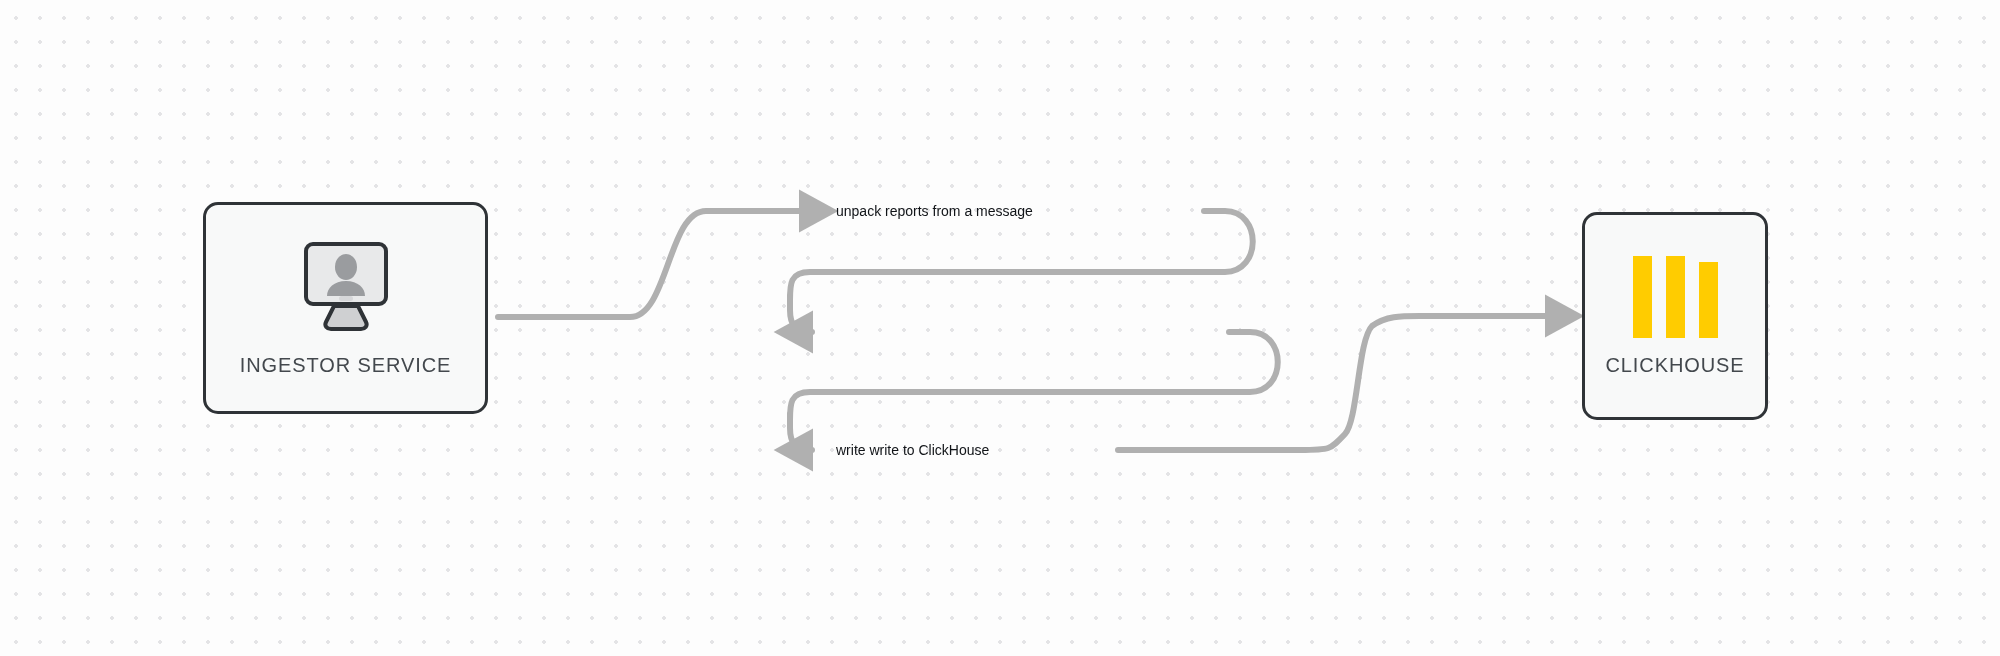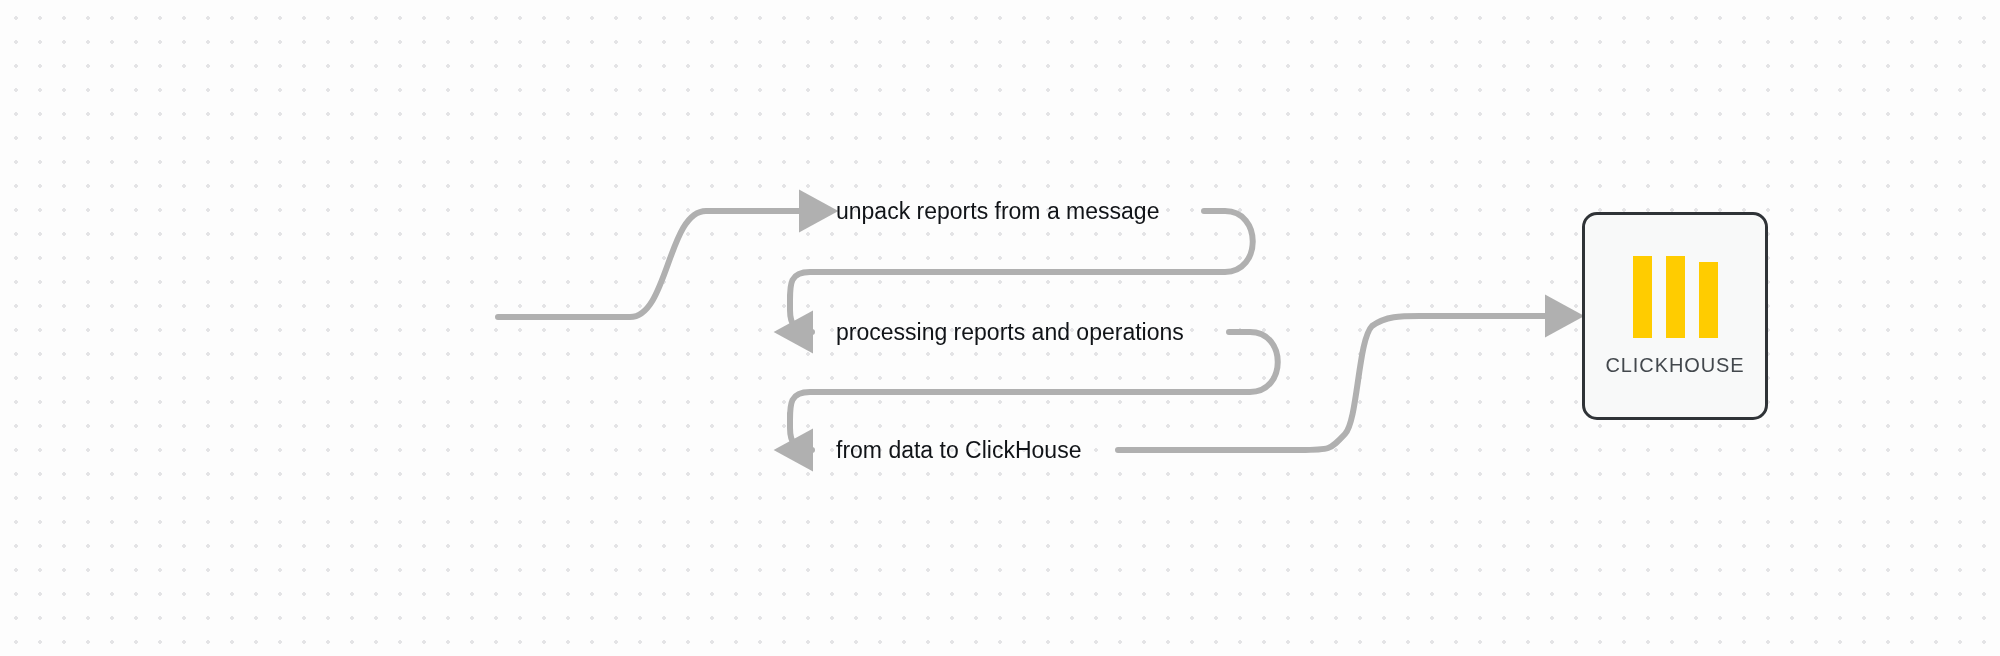--- a/index.html
+++ b/index.html
@@ -66,21 +66,21 @@
   }
   .ch-bar {
     width: 19px;
     height: 82px;
     background: #fc0;
   }
   .ch-bar.short { height: 76px; }
   .edge-label {
     position: absolute;
     color: #111418;
-    font-size: 23px;
+    font-size: 14px;
     white-space: nowrap;
     transform: translateY(-50%);
     background: transparent;
   }
   #label-unpack     { left: 836px; top: 211px; }
   #label-processing { left: 836px; top: 332px; }
   #label-write      { left: 836px; top: 450px; }
 </style>
 </head>
 <body>
@@ -119,27 +119,40 @@
                L 806,450" marker-end="url(#arrow)"></path>
 
       <path d="M 1118,450 L 1300,450
                C 1330,450 1330,450 1345,434
                C 1358,420 1358,340 1372,326
                C 1386,316 1400,316 1420,316
                L 1552,316" marker-end="url(#arrow)"></path>
     </g>
   </svg>
 
+  <div class="node" id="node-ingestor">
+    <span class="monitor-icon">
+      <svg width="104" height="92" viewBox="0 0 104 92" xmlns="http://www.w3.org/2000/svg">
+        <rect x="12" y="4" width="80" height="60" rx="7" fill="#e8e9ea" stroke="#2f3337" stroke-width="4"></rect>
+        <g fill="#9a9c9f">
+          <ellipse cx="52" cy="27" rx="11" ry="13"></ellipse>
+          <path d="M52 41 c-12 0 -19 7 -19 15 h38 c0 -8 -7 -15 -19 -15 z"></path>
+        </g>
+        <rect x="45" y="56" width="14" height="5" rx="2.5" fill="#d6d7d9"></rect>
+        <path d="M40 66 l-8 16 c-2 4 1 7 5 7 h30 c4 0 7 -3 5 -7 l-8 -16 z" fill="#cfd0d2" stroke="#2f3337" stroke-width="4" stroke-linejoin="round"></path>
+      </svg>
+    </span>
+    <span class="node-label">INGESTOR SERVICE</span>
+  </div>
 
   <div class="node" id="node-clickhouse">
     <span class="ch-logo">
       <span class="ch-bar"></span>
       <span class="ch-bar"></span>
       <span class="ch-bar short"></span>
     </span>
     <span class="node-label">CLICKHOUSE</span>
   </div>
 
   <div class="edge-label" id="label-unpack">unpack reports from a message</div>
-  <div class="edge-label" id="label-processing">processing reports and operations</div>
-  <div class="edge-label" id="label-write">from data to ClickHouse</div>
+  <div class="edge-label" id="label-write">write write to ClickHouse</div>
 
 </div>
 
 </body></html>

